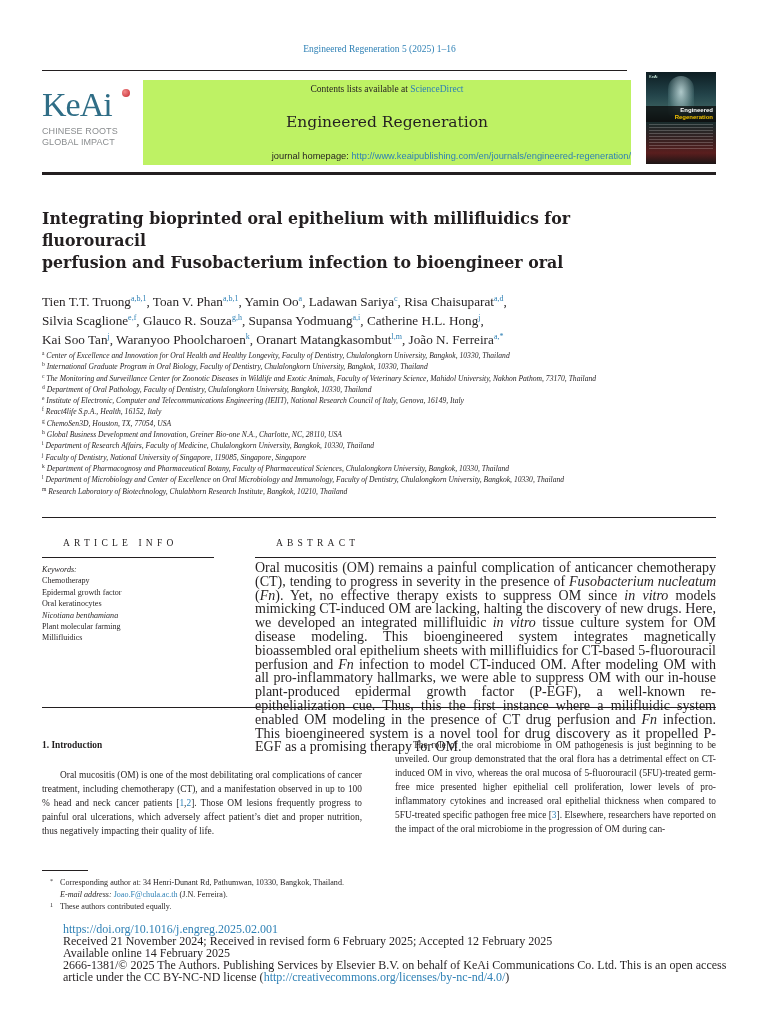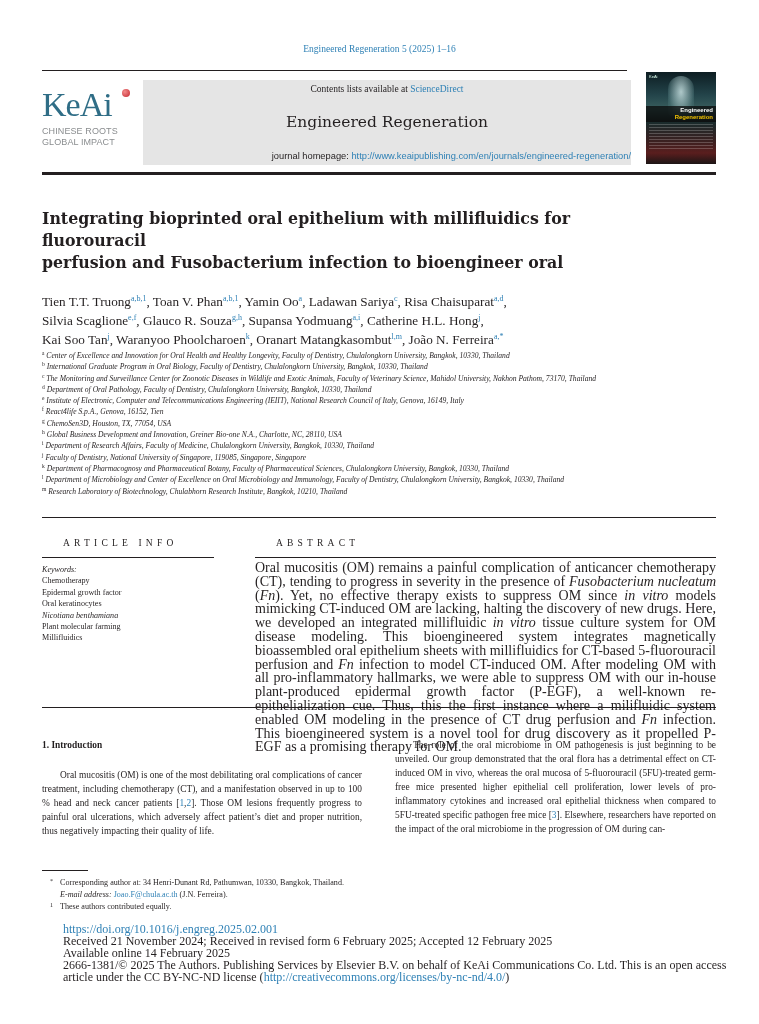--- a/index.html
+++ b/index.html
@@ -9,21 +9,21 @@
 
   .running-head { position: absolute; top: 44px; left: 0; width: 759px; text-align: center; font-family: "Liberation Serif", serif; font-size: 9.5px; color: #2e80b5; }
 
   .rule-thin-top { position: absolute; top: 70px; left: 42px; width: 585px; height: 1px; background: #231f20; }
 
   .logo { position: absolute; top: 88px; left: 42px; width: 90px; }
   .logo-word { font-family: "Liberation Serif", serif; font-size: 34px; color: #2f6d86; letter-spacing: -1px; line-height: 34px; position: relative; }
   .logo-dot { position: absolute; top: 1px; left: 80px; width: 8px; height: 8px; border-radius: 50%; background: radial-gradient(circle at 35% 35%, #f28a8a, #c4262e); }
   .logo-tag { font-family: "Liberation Sans", sans-serif; font-size: 9px; color: #8a8d8f; line-height: 11px; margin-top: 4px; letter-spacing: 0.1px; }
 
-  .masthead { position: absolute; top: 80px; left: 143px; width: 488px; height: 85px; background: #e5e5e5; }
+  .masthead { position: absolute; top: 80px; left: 143px; width: 488px; height: 85px; background: #bef264; }
   .contents { position: absolute; top: 0; left: 0; width: 100%; text-align: center; font-family: "Liberation Serif", serif; font-size: 9.5px; padding-top: 4px; }
   .journal-name { position: absolute; top: 33px; left: 0; width: 100%; text-align: center; font-family: "DejaVu Serif", serif; font-size: 15.5px; }
   .homepage { position: absolute; top: 71px; left: 0; width: 100%; text-align: right; font-family: "Liberation Sans", sans-serif; font-size: 9.3px; }
 
   .cover { position: absolute; top: 72px; left: 646px; width: 70px; height: 92px; overflow: hidden;
     background: linear-gradient(180deg, #0d1d22 0%, #23444a 25%, #395e5e 40%, #1a2b2c 55%, #3a2020 75%, #5a1e1e 88%, #1c1515 100%); }
   .cover-figure { position: absolute; top: 4px; left: 22px; width: 26px; height: 40px; border-radius: 13px 13px 4px 4px; background: radial-gradient(ellipse at 50% 40%, rgba(210,235,235,0.8), rgba(120,170,170,0.2) 70%, transparent); }
   .cover-keai { position: absolute; top: 2px; left: 3px; font-family: "Liberation Sans", sans-serif; font-size: 4px; color: #dfe; }
   .cover-title { position: absolute; top: 34px; left: 0; width: 100%; background: rgba(10,10,10,0.75); padding: 1px 3px; text-align: right; }
   .cover-title span { display: block; font-family: "Liberation Sans", sans-serif; font-weight: bold; font-size: 6px; line-height: 7px; }
@@ -105,21 +105,21 @@
 </h1>
 
 <div class="authors" id="authors"><span>Tien T.T. Truong</span><sup>a,b,1</sup>, <span>Toan V. Phan</span><sup>a,b,1</sup>, <span>Yamin Oo</span><sup>a</sup>, <span>Ladawan Sariya</span><sup>c</sup>, <span>Risa Chaisuparat</span><sup>a,d</sup>, <br><span>Silvia Scaglione</span><sup>e,f</sup>, <span>Glauco R. Souza</span><sup>g,h</sup>, <span>Supansa Yodmuang</span><sup>a,i</sup>, <span>Catherine H.L. Hong</span><sup>j</sup>, <br><span>Kai Soo Tan</span><sup>j</sup>, <span>Waranyoo Phoolcharoen</span><sup>k</sup>, <span>Oranart Matangkasombut</span><sup>l,m</sup>, <span>João N. Ferreira</span><sup>a,*</sup></div>
 
 <div class="affils" id="affils">
     <div><sup>a</sup><span> Center of Excellence and Innovation for Oral Health and Healthy Longevity, Faculty of Dentistry, Chulalongkorn University, Bangkok, 10330, Thailand</span></div>
     <div><sup>b</sup><span> International Graduate Program in Oral Biology, Faculty of Dentistry, Chulalongkorn University, Bangkok, 10330, Thailand</span></div>
     <div><sup>c</sup><span> The Monitoring and Surveillance Center for Zoonotic Diseases in Wildlife and Exotic Animals, Faculty of Veterinary Science, Mahidol University, Nakhon Pathom, 73170, Thailand</span></div>
     <div><sup>d</sup><span> Department of Oral Pathology, Faculty of Dentistry, Chulalongkorn University, Bangkok, 10330, Thailand</span></div>
     <div><sup>e</sup><span> Institute of Electronic, Computer and Telecommunications Engineering (IEIIT), National Research Council of Italy, Genova, 16149, Italy</span></div>
-    <div><sup>f</sup><span> React4life S.p.A., Genova, 16152, Tien</span></div>
+    <div><sup>f</sup><span> React4life S.p.A., Health, 16152, Italy</span></div>
     <div><sup>g</sup><span> ChemoSen3D, Houston, TX, 77054, USA</span></div>
     <div><sup>h</sup><span> Global Business Development and Innovation, Greiner Bio-one N.A., Charlotte, NC, 28110, USA</span></div>
     <div><sup>i</sup><span> Department of Research Affairs, Faculty of Medicine, Chulalongkorn University, Bangkok, 10330, Thailand</span></div>
     <div><sup>j</sup><span> Faculty of Dentistry, National University of Singapore, 119085, Singapore, Singapore</span></div>
     <div><sup>k</sup><span> Department of Pharmacognosy and Pharmaceutical Botany, Faculty of Pharmaceutical Sciences, Chulalongkorn University, Bangkok, 10330, Thailand</span></div>
     <div><sup>l</sup><span> Department of Microbiology and Center of Excellence on Oral Microbiology and Immunology, Faculty of Dentistry, Chulalongkorn University, Bangkok, 10330, Thailand</span></div>
     <div><sup>m</sup><span> Research Laboratory of Biotechnology, Chulabhorn Research Institute, Bangkok, 10210, Thailand</span></div>
   </div>
 
 <div class="rule-mid"></div>

